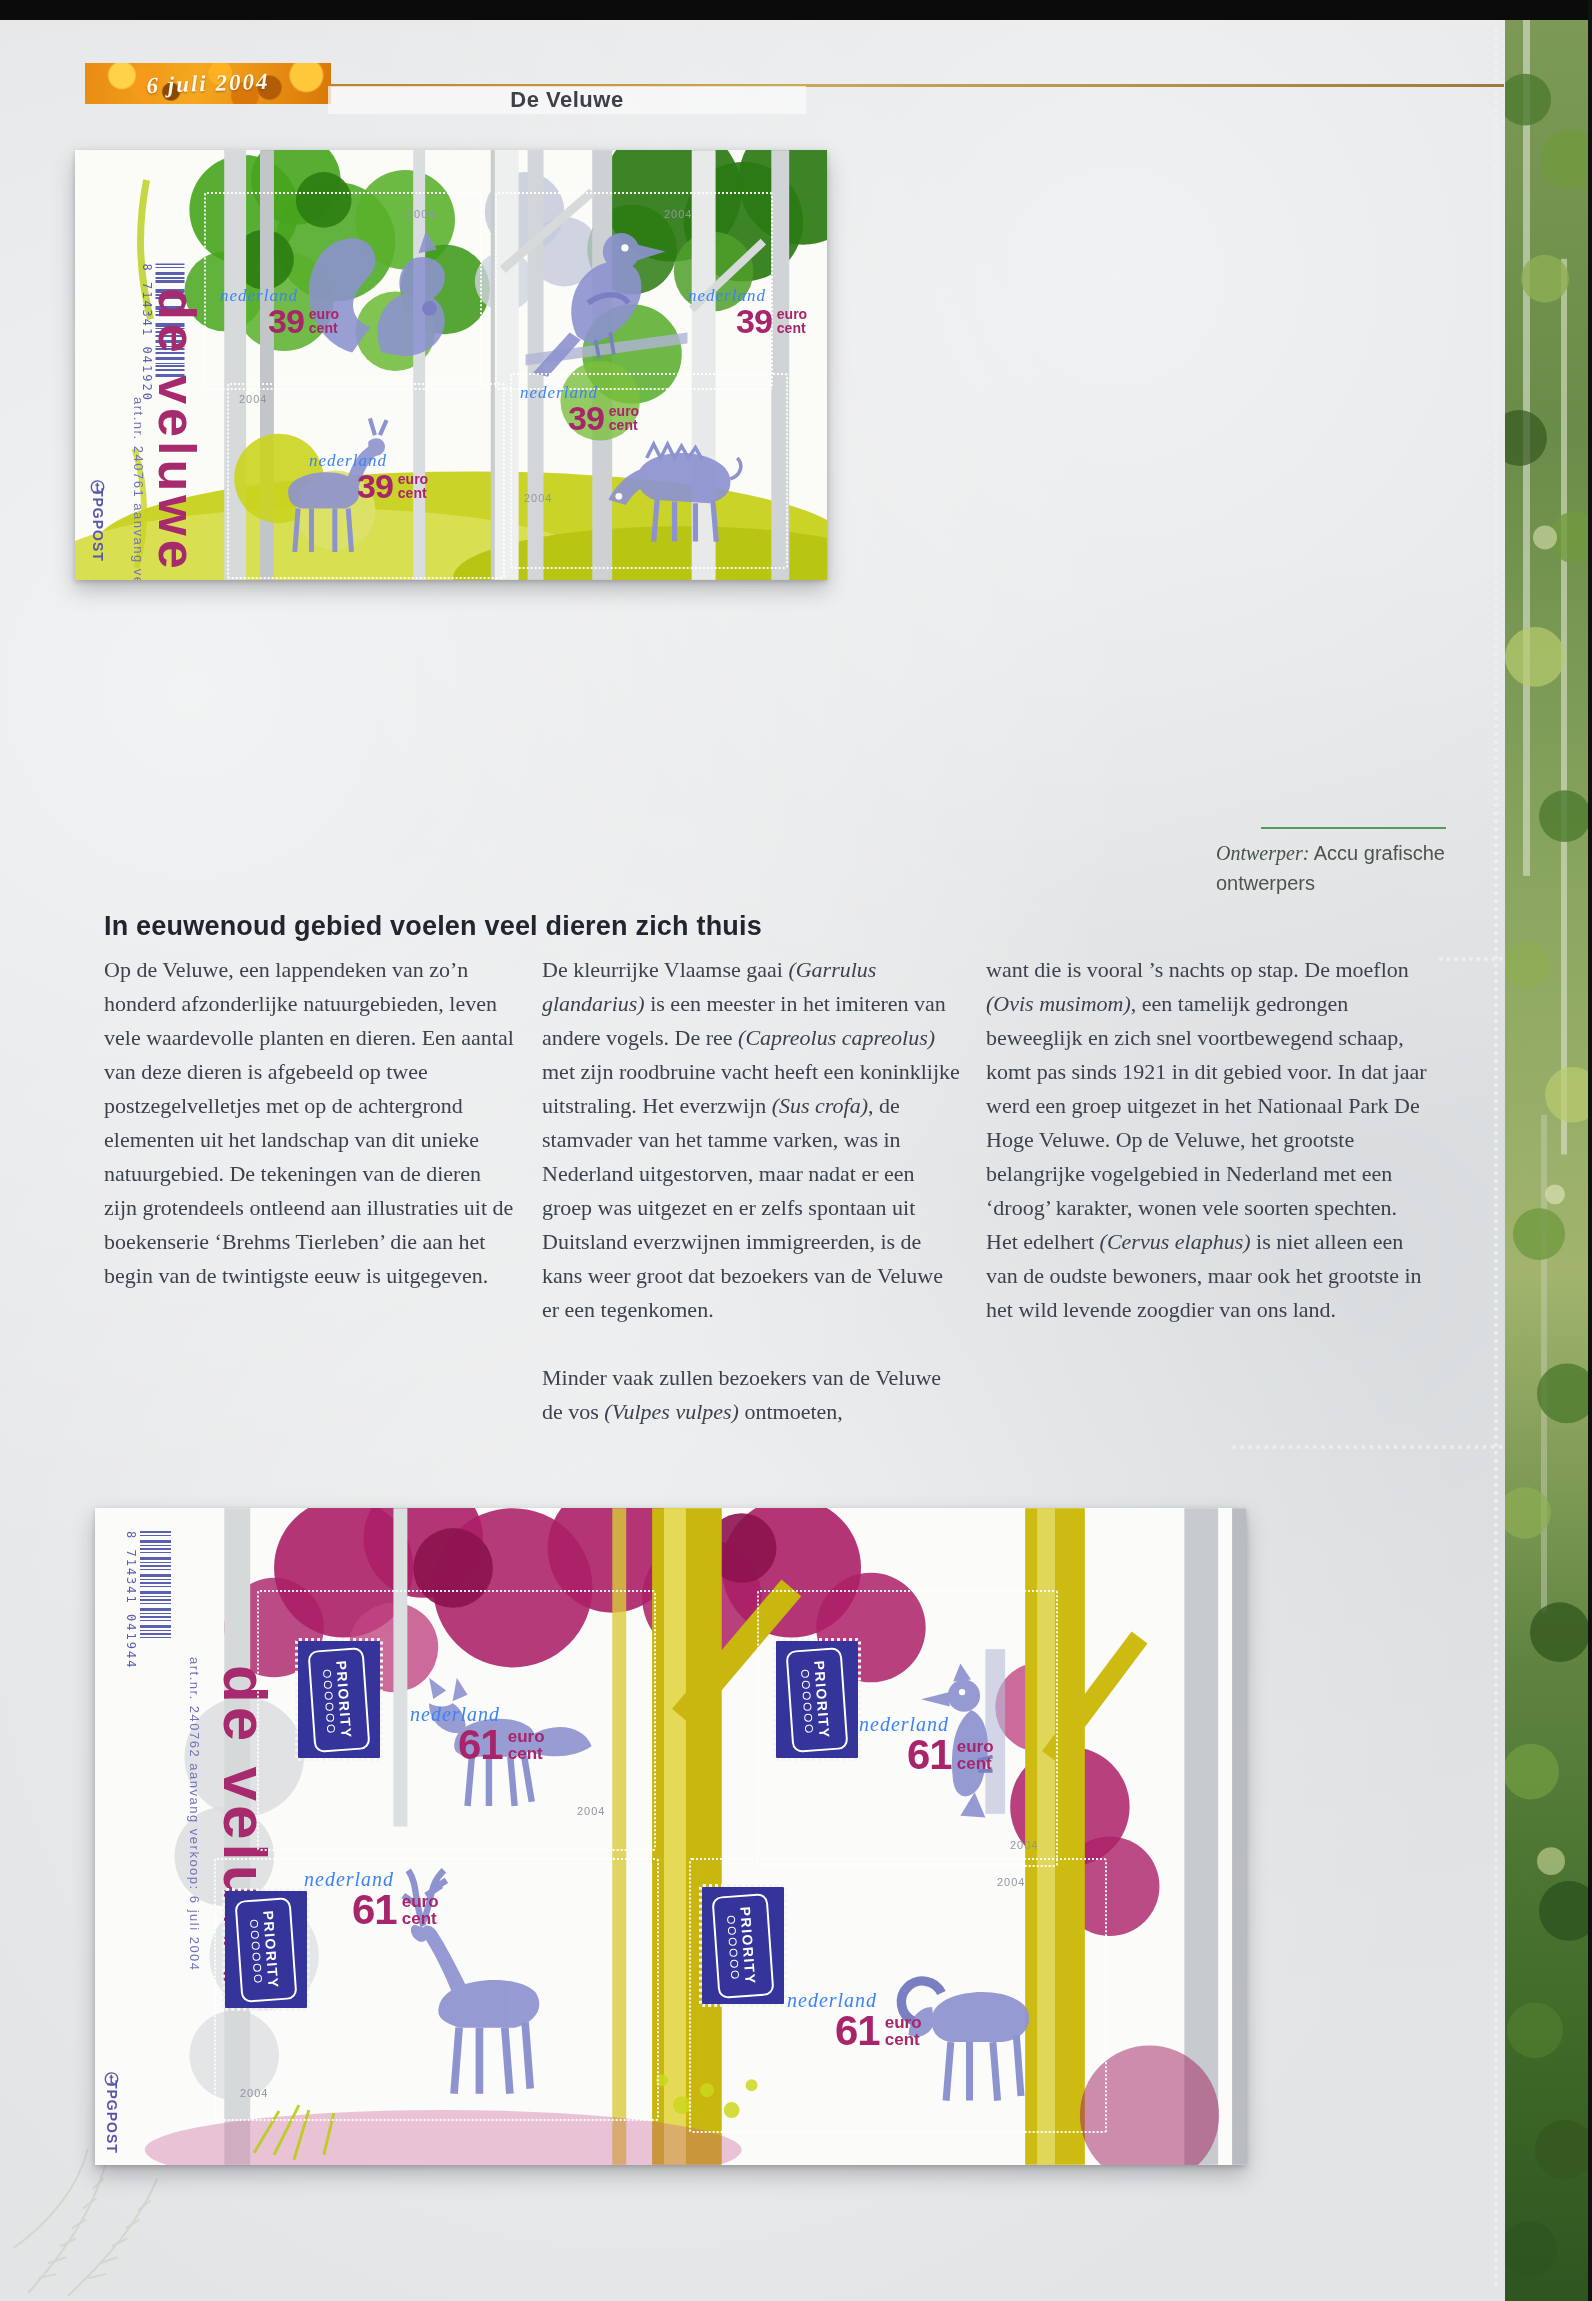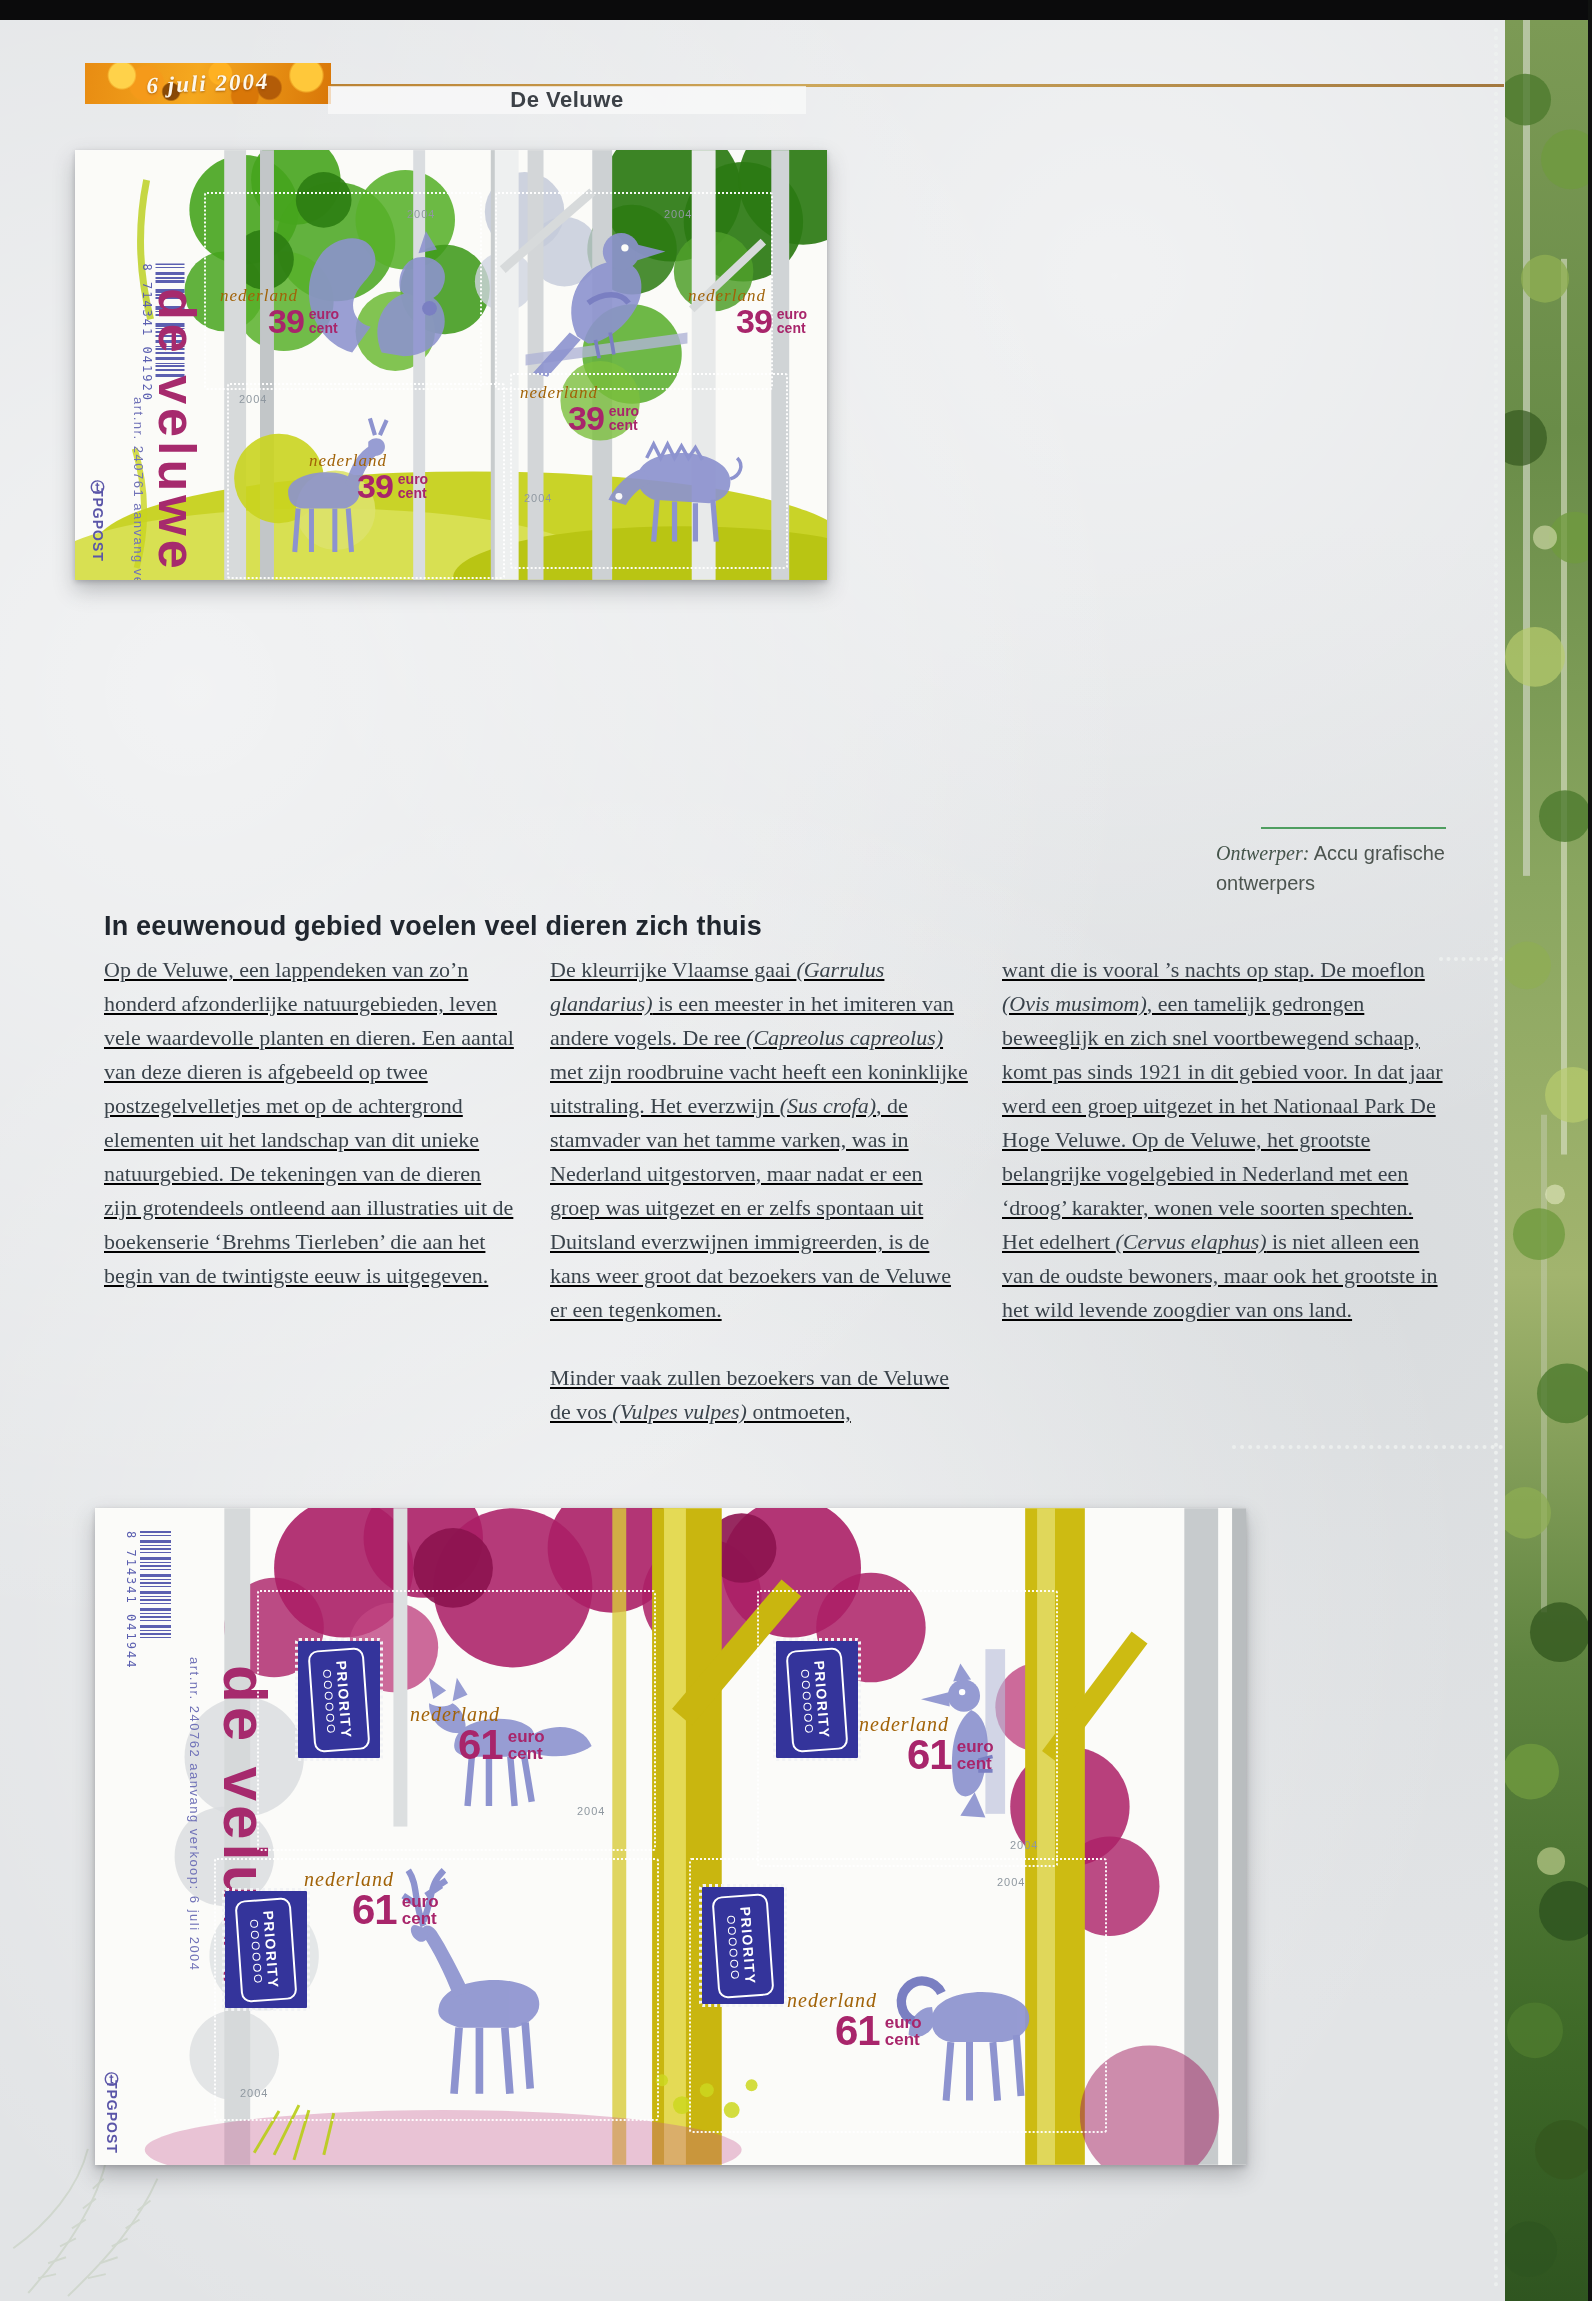--- a/index.html
+++ b/index.html
@@ -40,21 +40,21 @@
   
   .sheet{position:absolute;background:#fcfcfa;overflow:hidden;
     box-shadow:0 10px 20px rgba(55,60,66,.30),0 2px 5px rgba(55,60,66,.25);}
   #sheet-top{left:75px;top:150px;width:752px;height:430px;}
   #sheet-bottom{left:95px;top:1508px;width:1151px;height:657px;}
   .sheetart{position:absolute;left:0;top:0;}
   
   .stamp{position:absolute;border:2.5px dotted rgba(255,255,255,.95);border-radius:3px;}
   .animal{position:absolute;}
   .sval{position:absolute;}
-  .country{font:italic 17px "Liberation Serif",serif;color:#a16207;letter-spacing:1px;}
+  .country{font:italic 17px "Liberation Serif",serif;color:#3b82f6;letter-spacing:1px;}
   .vrow{display:flex;gap:5px;align-items:flex-start;color:#a8256b;font-weight:bold;}
   .vnum{font-size:34px;line-height:30px;letter-spacing:-1px;margin-left:48px;}
   .vunit{display:flex;flex-direction:column;font-size:14px;line-height:14px;margin-top:1px;}
   .year{position:absolute;font-size:11px;color:#8f98a0;letter-spacing:1px;}
   #sheet-bottom .country{font-size:20px;}
   #sheet-bottom .vnum{font-size:42px;line-height:38px;}
   #sheet-bottom .vunit{font-size:17px;line-height:17px;margin-top:2px;}
   
   .barcode{position:absolute;display:flex;flex-direction:column;gap:2px;}
   .bars{flex:1;background:repeating-linear-gradient(90deg,#5b5fb0 0 2px,transparent 2px 4px,#5b5fb0 4px 5px,transparent 5px 9px,#5b5fb0 9px 12px,transparent 12px 14px,#5b5fb0 14px 15px,transparent 15px 17px);}
@@ -71,21 +71,21 @@
   .plabel-text{color:#fff;font-weight:bold;font-size:14px;letter-spacing:1.5px;}
   .pdots{display:flex;gap:3px;}
   .pdots i{width:6px;height:6px;border:1.5px solid #fff;border-radius:50%;display:block;}
   
   #credit-line{left:1261px;top:827px;width:185px;height:0;border-top:2.5px solid #4f9e60;}
   #credit{left:1216px;top:838px;width:291px;font-size:20px;color:#4c544f;line-height:30px;}
   #credit .lbl{font:italic 20px "Liberation Serif",serif;color:#44544a;}
   #credit .nm{font-family:"Liberation Sans",sans-serif;}
   
   #heading{left:104px;top:911px;width:796px;font-weight:bold;font-size:27px;color:#20262e;letter-spacing:0.2px;}
-  #cols{left:104px;top:953px;display:flex;gap:34px;text-decoration:underline;}
+  #cols{left:104px;top:953px;display:flex;gap:26px;}
   .col{font-family:"Liberation Serif",serif;font-size:22px;line-height:34px;color:#3a434b;}
   .col p{margin:0 0 34px 0;}
   .col em{font-style:italic;}
   #col-0{width:412px;}#col-1{width:418px;}#col-2{width:444px;}
 </style>
 </head>
 <body>
 
 <div id="page">
 

